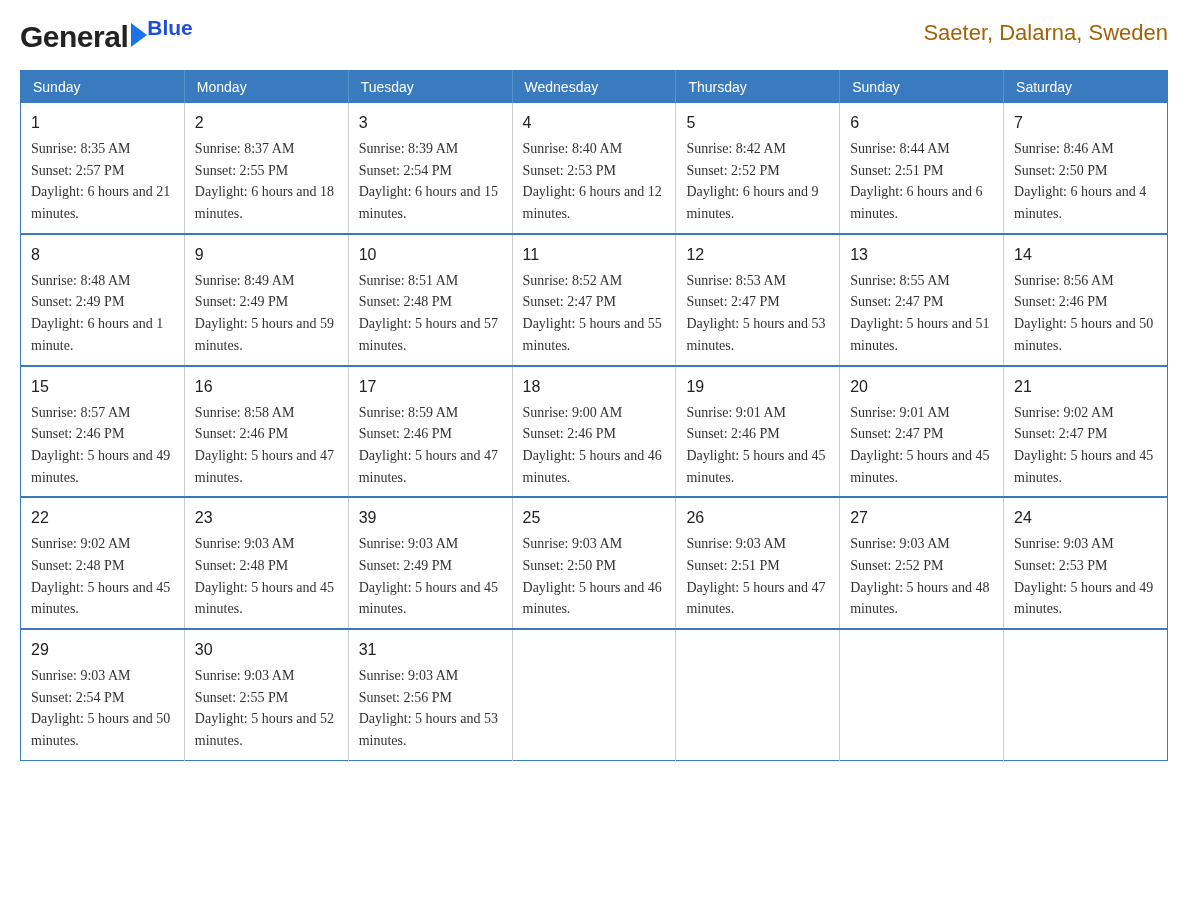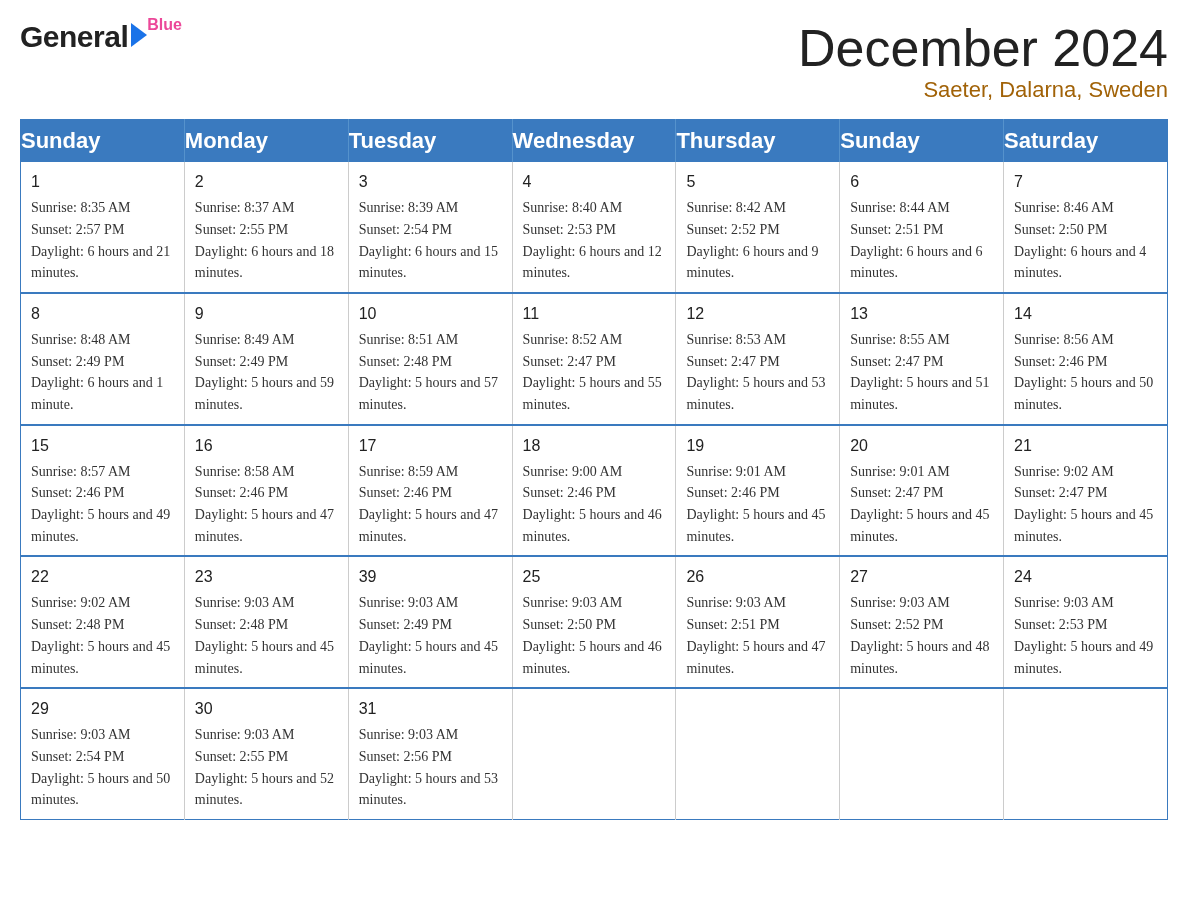--- a/index.html
+++ b/index.html
@@ -37,23 +37,23 @@
       color: #a16207;
     }
     .calendar {
       width: 100%;
       border-collapse: collapse;
       border: 1.5px solid #3a7abf;
     }
     .calendar th {
       background: #3a7abf;
       color: #fff;
-      font-size: 22px;
-      font-weight: bold;
-      padding: 8px 0;
+      font-size: 14px;
+      font-weight: normal;
+      padding: 8px 12px;
       text-align: left;
       border-right: 1px solid #5592cc;
     }
     .calendar th:last-child { border-right: none; }
     .calendar td {
       vertical-align: top;
       padding: 8px 10px;
       border-right: 1px solid #ccc;
       border-bottom: 2px solid #3a7abf;
       width: calc(100% / 7);
@@ -97,39 +97,38 @@
       width: 0; height: 0;
       border-top: 12px solid transparent;
       border-bottom: 12px solid transparent;
       border-left: 16px solid #1a73e8;
       margin-left: 3px;
       vertical-align: middle;
       position: relative;
       top: -2px;
     }
     .logo-row2 {
-      font-size: 16px;
+      font-size: 21px;
       font-weight: bold;
-      color: #ec4899;
+      color: #1d4ed8;
       margin-top: -4px;
     }
   </style>
 </head>
 <body>
 
 <div class="header">
   <div class="logo">
     <div class="logo-wrapper">
       <span class="logo-general">General</span>
       <span class="logo-arrow"></span>
     </div>
     <div class="logo-row2">Blue</div>
   </div>
   <div class="title-block">
-    <h1>December 2024</h1>
     <h2>Saeter, Dalarna, Sweden</h2>
   </div>
 </div>
 
 <table class="calendar">
   <thead>
     <tr>
       <th>Sunday</th>
       <th>Monday</th>
       <th>Tuesday</th>

